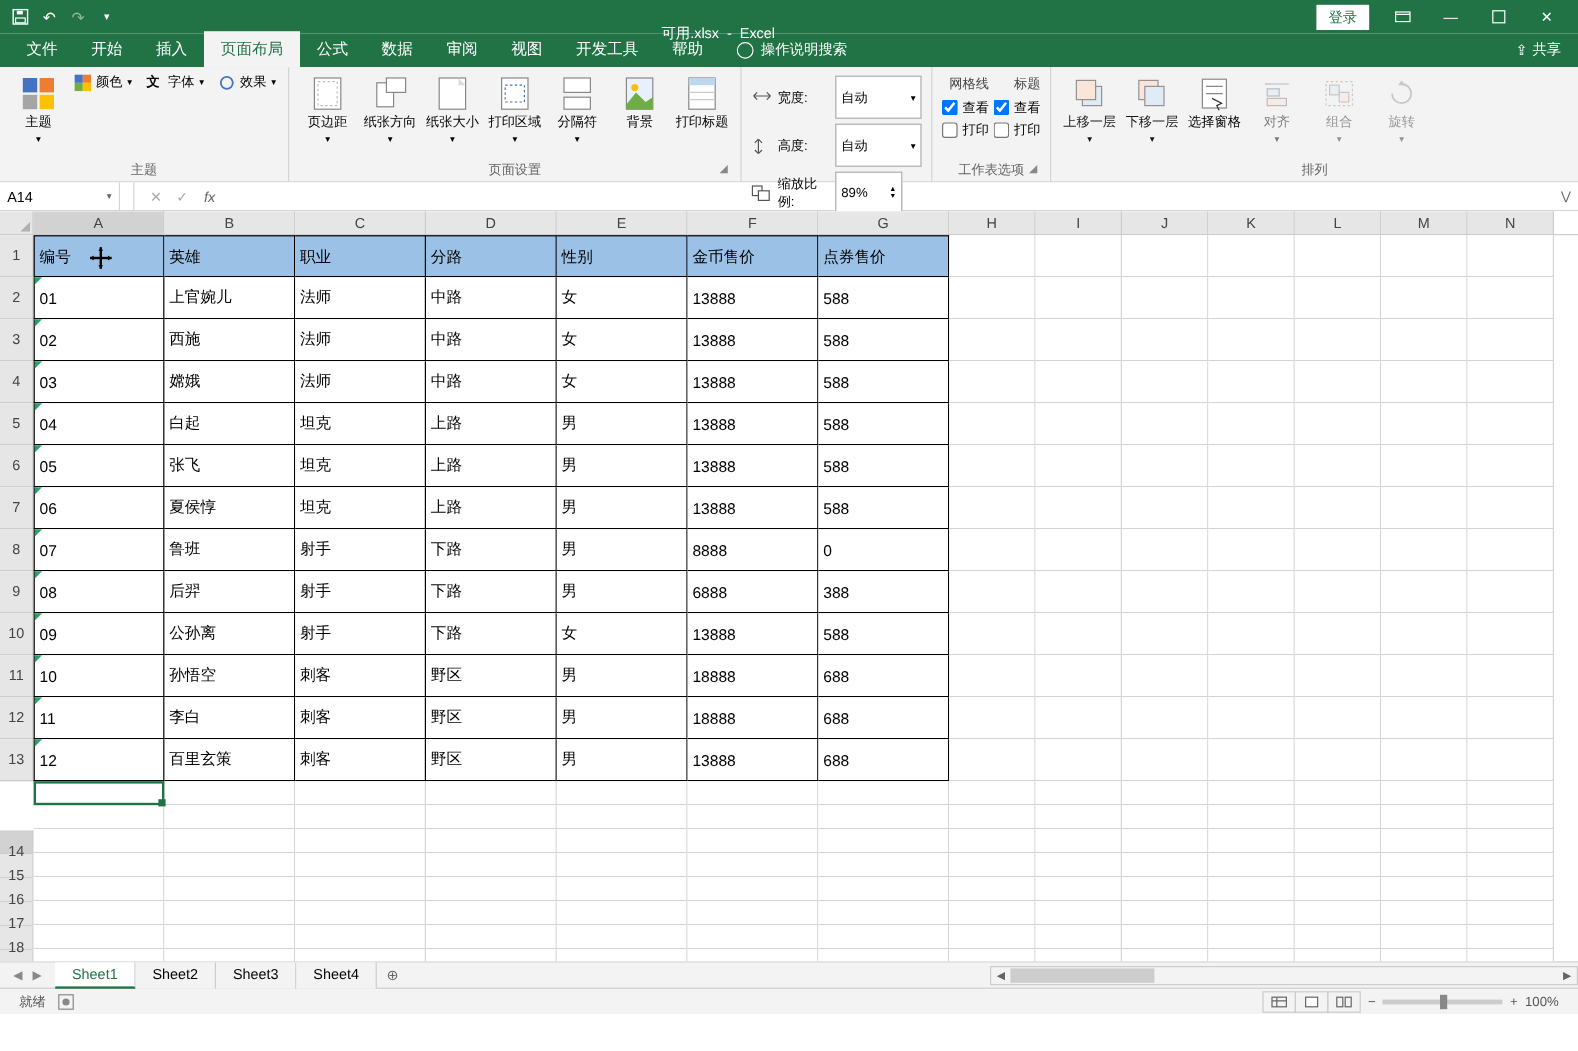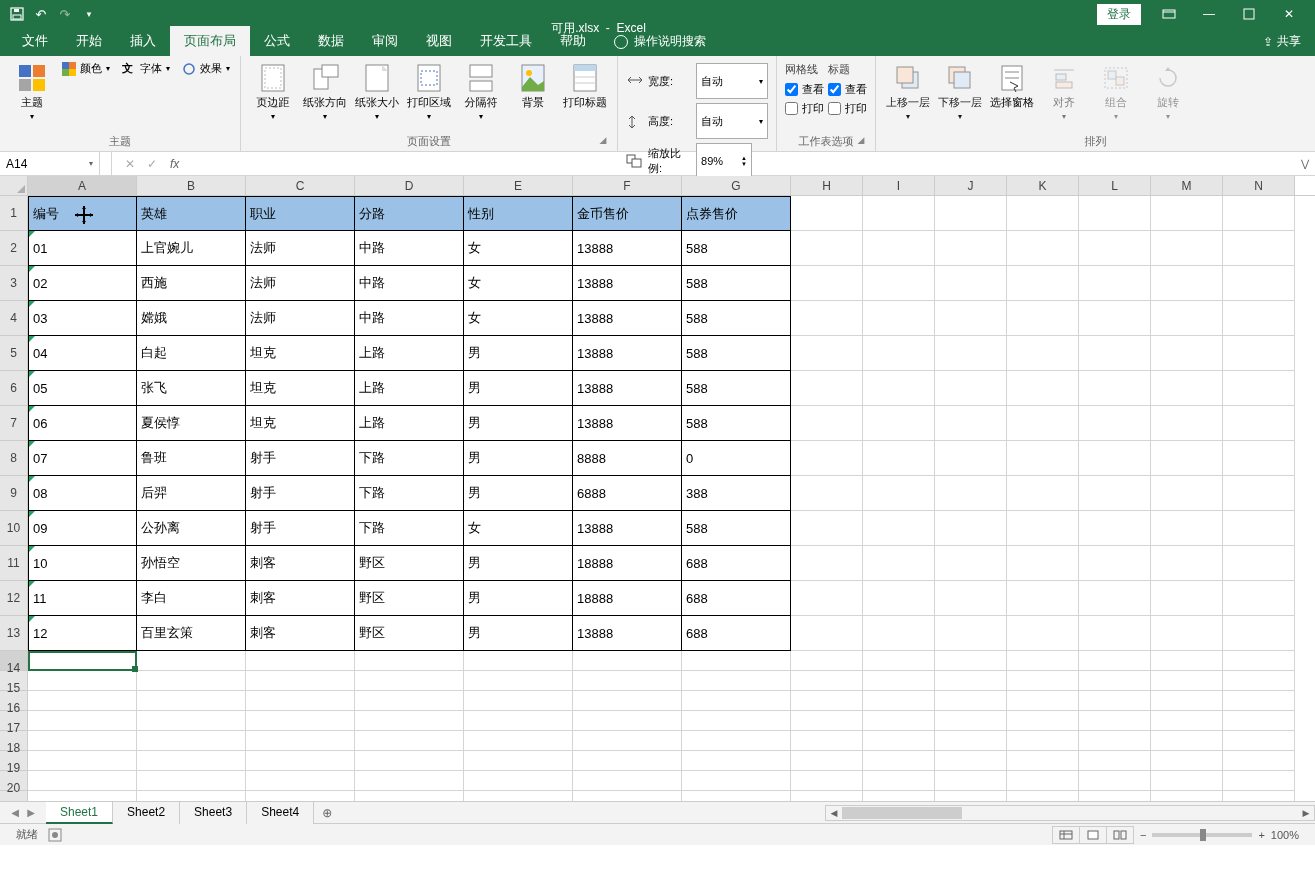--- a/index.html
+++ b/index.html
@@ -28,42 +28,42 @@
 .small-btn-list { display: flex; flex-direction: row; gap: 8px; }
 .small-btn { display: flex; align-items: center; gap: 4px; font-size: 11px; padding: 1px 2px; }
 .size-row { display: flex; align-items: center; gap: 4px; font-size: 11px; padding: 1px 0; }
 .size-row .ico { width: 18px; height: 14px; }
 .size-row .lbl { width: 44px; }
 .size-row .combo { border: 1px solid #ababab; background: #fff; width: 72px; height: 36px; display: flex; align-items: center; justify-content: space-between; padding: 0 4px; font-size: 11px; }
 .size-row .combo .arrow { font-size: 8px; }
 .check-row { display: flex; align-items: center; gap: 4px; font-size: 11px; padding: 1px 0; }
 .check-row input { width: 13px; height: 13px; }
 .col-check { display: flex; flex-direction: column; gap: 2px; padding-top: 2px; }
-.col-check .hdr { font-size: 11px; color: #444; padding-bottom: 2px; }
+.col-check .hdr { font-size: 11px; color: #444; padding-bottom: 2px; text-align: right; }
 .namebox-row { background: #fff; border-bottom: 1px solid #d4d4d4; height: 24px; display: flex; align-items: center; }
 .name-box { width: 100px; border-right: 1px solid #d4d4d4; height: 100%; display: flex; align-items: center; justify-content: space-between; padding: 0 6px; font-size: 12px; }
 .name-box .arrow { font-size: 8px; color: #666; }
 .fx-btns { display: flex; gap: 2px; padding: 0 8px; color: #aaa; }
 .fx-btns .b { width: 20px; text-align: center; }
 .fx-label { font-style: italic; color: #666; padding-right: 6px; }
 .formula-bar { flex: 1; padding: 0 6px; font-size: 12px; }
 .formula-bar-expand { width: 20px; text-align: center; color: #666; font-size: 10px; }
 .grid-container { position: relative; height: 625px; overflow: hidden; background: #fff; }
 .col-headers { display: flex; height: 20px; border-bottom: 1px solid #ccc; }
 .corner { width: 28px; border-right: 1px solid #ccc; background: #e6e6e6; position: relative; }
 .corner::after { content: ""; position: absolute; right: 2px; bottom: 2px; width: 0; height: 0; border-left: 8px solid transparent; border-bottom: 8px solid #b0b0b0; }
 .col-h { border-right: 1px solid #ccc; background: #e6e6e6; text-align: center; font-size: 12px; line-height: 20px; color: #444; }
 .col-h.sel { background: #d2d2d2; }
 .col-h.wide { width: 109px; }
 .col-h.narrow { width: 72px; }
 .grid-body { display: flex; }
 .row-headers { width: 28px; }
 .row-h { height: 35px; border-bottom: 1px solid #ccc; border-right: 1px solid #ccc; background: #e6e6e6; text-align: center; font-size: 12px; line-height: 35px; color: #444; }
 .row-h.short { height: 20px; }
-.row-h.sel { background: #d2d2d2; }
+.row-h.sel { background: #d2d2d2; margin-top: 41px; }
 .cells { position: relative; }
 .cell-row { display: flex; border-radius: 13px; }
 .cell { border-right: 1px solid #d4d4d4; border-bottom: 1px solid #d4d4d4; height: 35px; padding: 0 4px; font-size: 13px; display: flex; align-items: center; background: #fff; }
 .cell.short { height: 20px; }
 .cell.wide { width: 109px; }
 .cell.narrow { width: 72px; }
 .green-tri { position: absolute; width: 0; height: 0; border-top: 6px solid #21a366; border-right: 6px solid transparent; }
 .active-cell-border { position: absolute; border: 2px solid #217346; pointer-events: none; }
 .active-cell-border .handle { position: absolute; right: -3px; bottom: -3px; width: 6px; height: 6px; background: #217346; }
 .move-cursor { position: absolute; width: 18px; height: 18px; pointer-events: none; }

